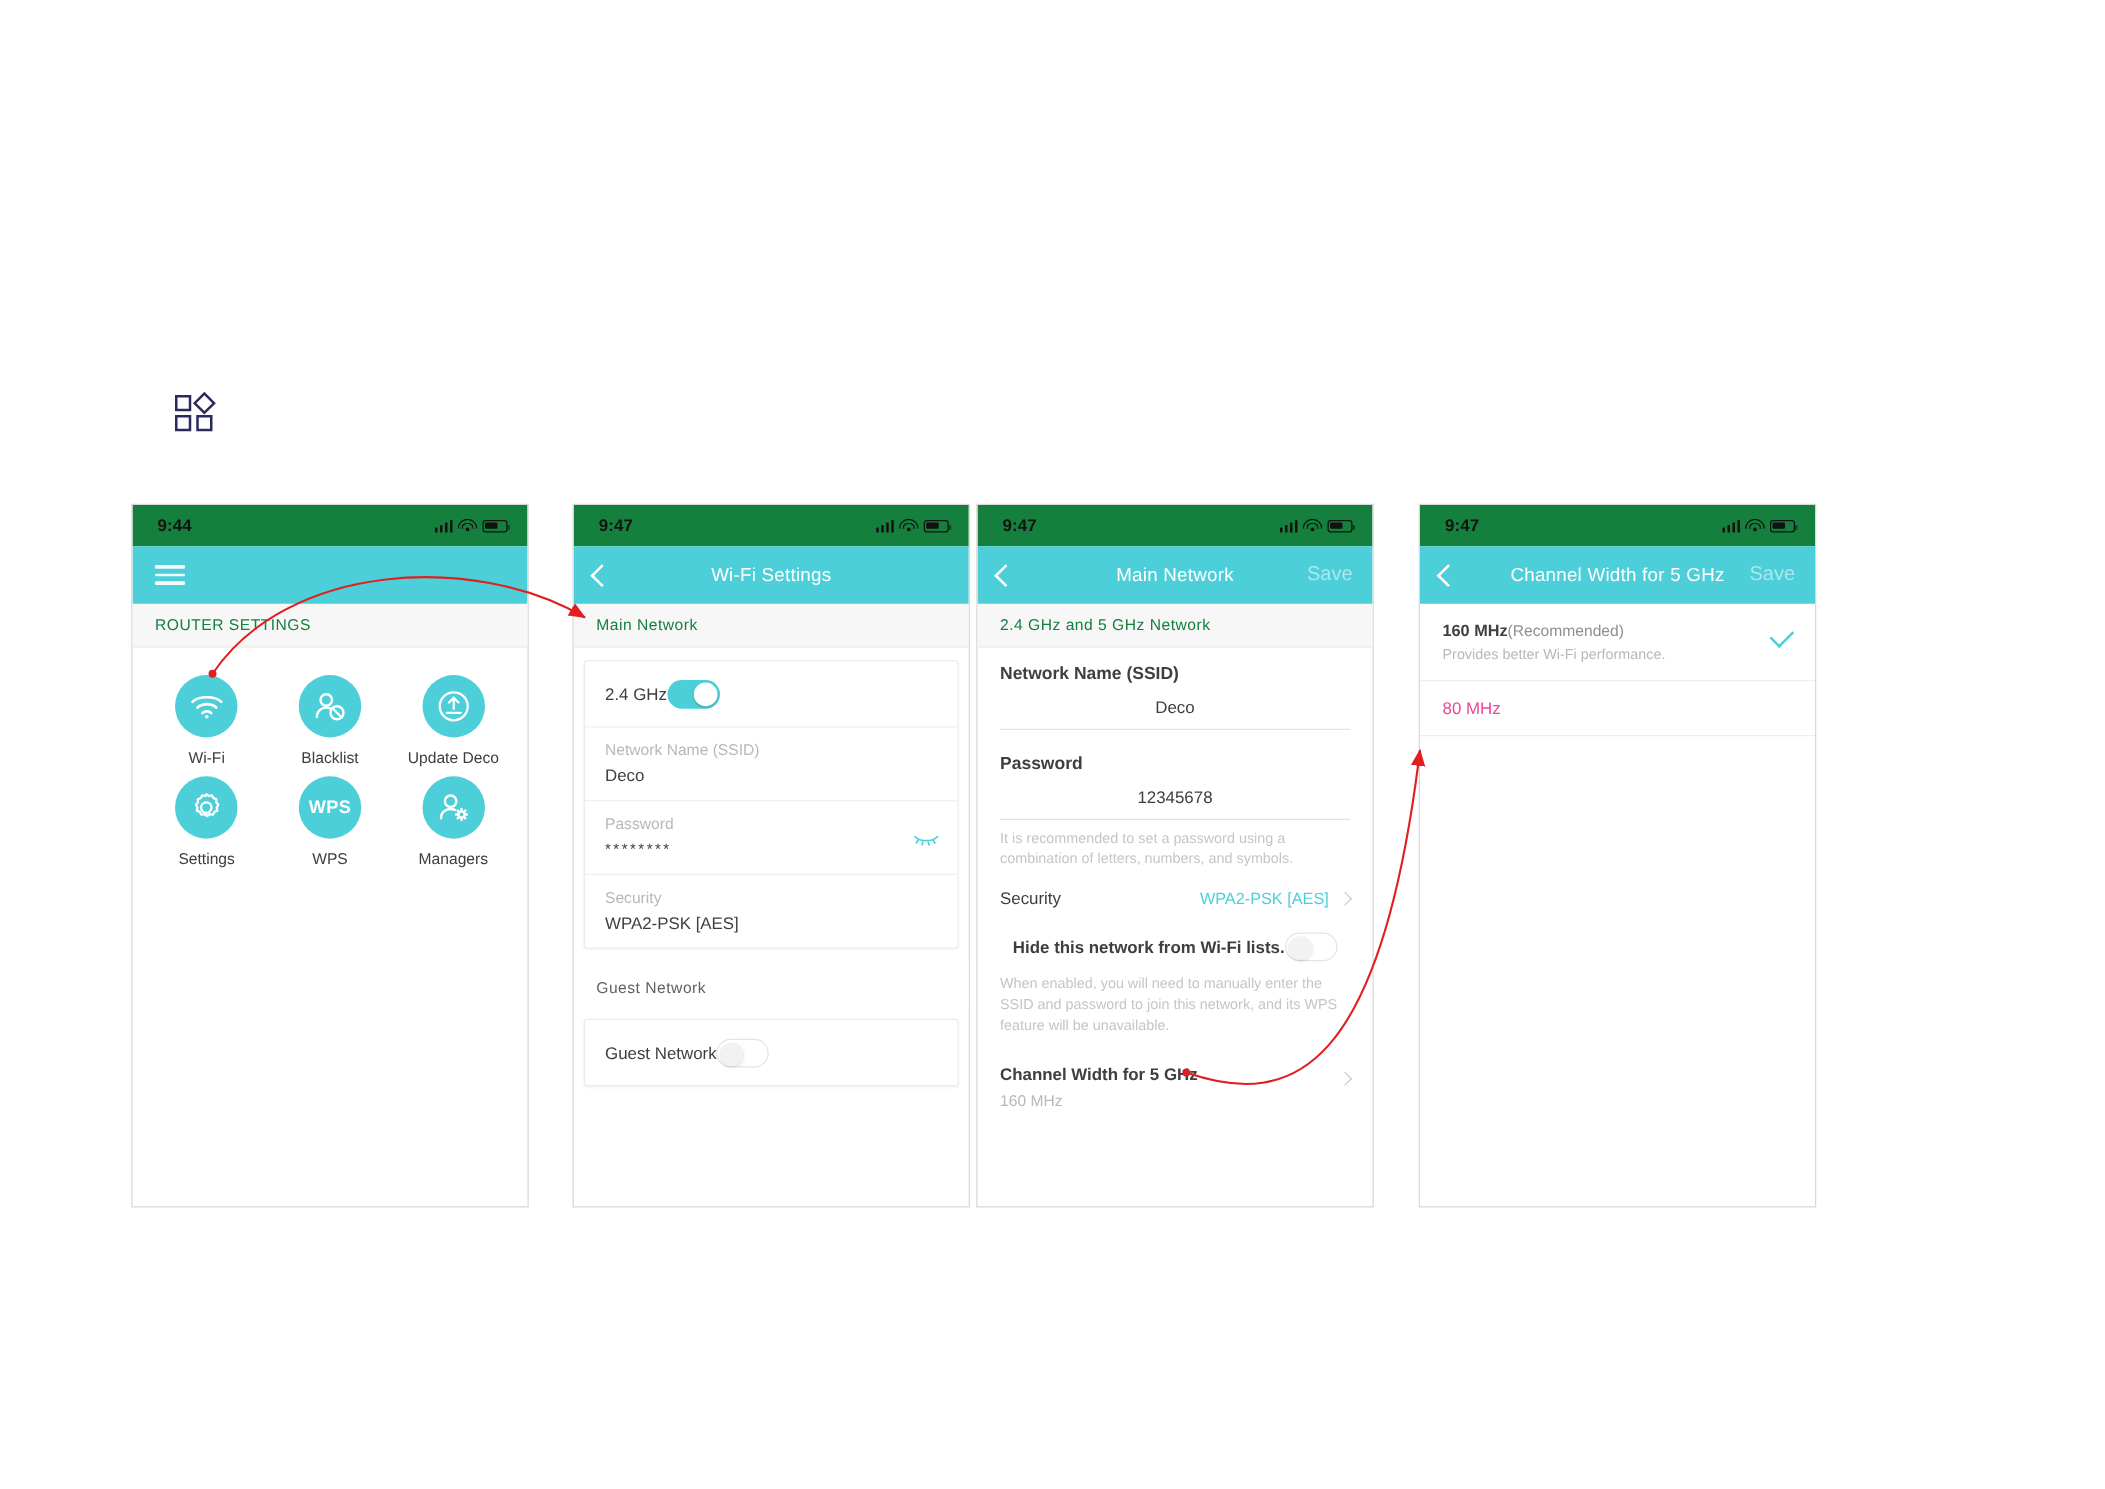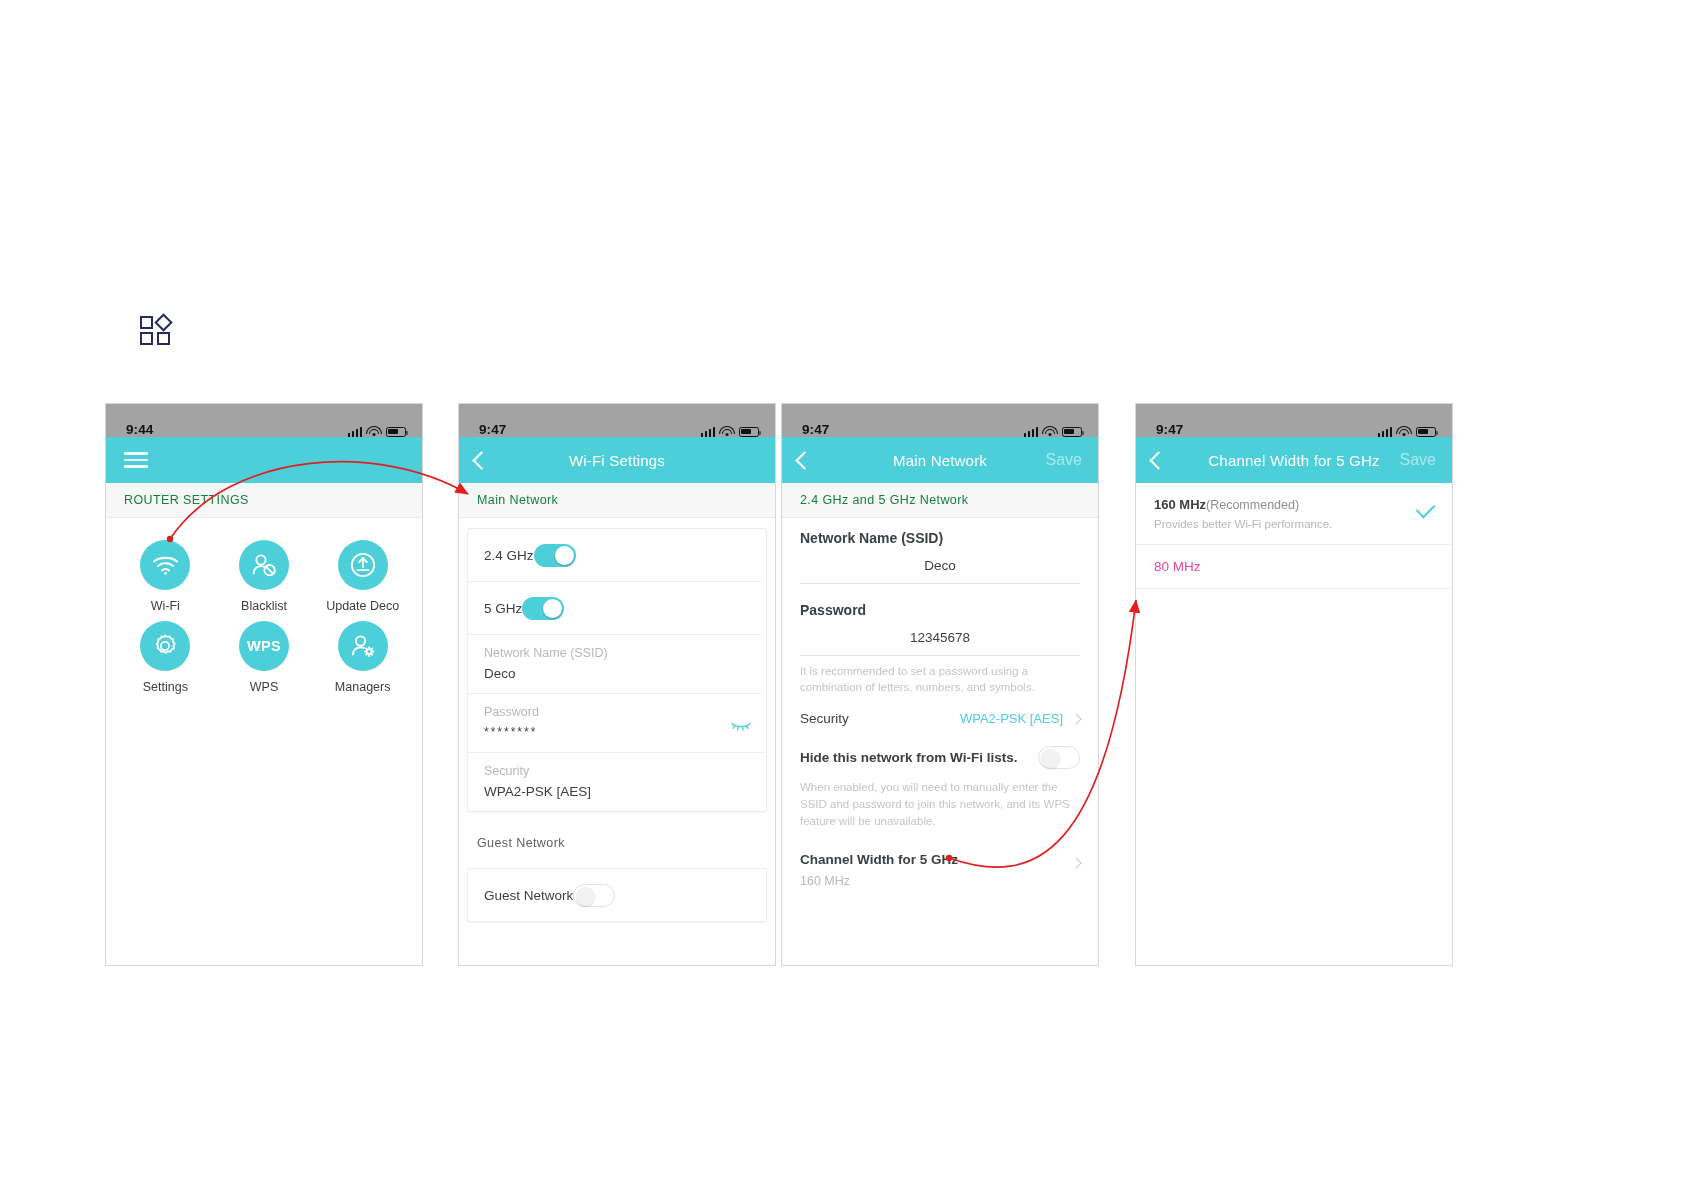--- a/index.html
+++ b/index.html
@@ -26,22 +26,22 @@
     border:1px solid #d8d8d8;
     box-sizing:border-box;
     overflow:hidden;
   }
   #phone1{left:105px;}
   #phone2{left:458px;}
   #phone3{left:781px;}
   #phone4{left:1135px;}
 
   .statusbar{
-    height:33px;background:#a3a3a3;
-    display:flex;align-items:flex-end;justify-content:space-between;
+    height:33px;background:#15803d;
+    display:flex;align-items:center;justify-content:space-between;
     padding:0 16px 0 20px;box-sizing:border-box;
   }
   .clock{font-size:13.5px;font-weight:bold;color:#121212;letter-spacing:.1px;}
   .sysicons{display:flex;align-items:center;gap:5px;}
   .bars{display:flex;align-items:flex-end;gap:1.5px;height:10px;}
   .bars i{display:block;width:2.5px;background:#121212;border-radius:.5px;}
   .bars i:nth-child(1){height:4px;}
   .bars i:nth-child(2){height:6px;}
   .bars i:nth-child(3){height:8px;}
   .bars i:nth-child(4){height:10px;}
@@ -127,21 +127,21 @@
   .p3label{font-size:14px;color:#3d4043;font-weight:bold;}
   .p3input{
     border-bottom:1px solid #e2e2e2;text-align:center;
     font-size:13.5px;color:#3d4043;padding:12px 0 10px;
   }
   .p3hint{font-size:11.5px;color:#c3c5c7;line-height:16px;padding:7px 0 0;}
   .p3row{display:flex;align-items:center;justify-content:space-between;padding:16px 18px 14px;}
   .p3rowkey{font-size:13.5px;color:#3d4043;}
   .p3rowval{font-size:13px;color:#4dcfd9;display:flex;align-items:center;gap:9px;}
   .chev{width:7px;height:7px;border-right:1.6px solid #c9cbcd;border-top:1.6px solid #c9cbcd;transform:rotate(45deg);}
-  .p3hide{display:flex;align-items:center;justify-content:space-between;padding:6px 18px 0;}
+  .p3hide{display:flex;align-items:center;justify-content:center;padding:6px 18px 0;}
   .p3hidetxt{font-size:13.5px;color:#3d4043;font-weight:bold;}
   .p3desc{font-size:11.5px;color:#c3c5c7;line-height:17px;padding:10px 18px 0;}
   .p3cw{padding:22px 18px 0;display:flex;justify-content:space-between;align-items:flex-start;}
   .p3cwkey{font-size:13.5px;color:#3d4043;font-weight:bold;}
   .p3cwval{font-size:12.5px;color:#b6b8ba;padding-top:7px;}
 
   
   .optrow{
     display:flex;align-items:flex-start;justify-content:space-between;
     padding:14px 18px 14px;border-bottom:1px solid #eeeeee;margin:0 0 0 0;
@@ -283,26 +283,20 @@
   </div>
   <div class="navbar">
     <div class="backchev"></div>
     <div class="title">Wi-Fi Settings</div>
   </div>
   <div class="sectionhdr dark">Main Network</div>
 
   <div class="card">
     <div class="row">
       <div class="lbl">2.4 GHz</div>
-      <div class="toggle on">
-          <div class="knob"></div>
-        </div>
-    </div>
-    <div class="row">
-      <div class="lbl">5 GHz</div>
       <div class="toggle on">
           <div class="knob"></div>
         </div>
     </div>
 
     <div class="fieldrow">
       <div class="fkey">Network Name (SSID)</div>
       <div class="fval">Deco</div>
     </div>
 

